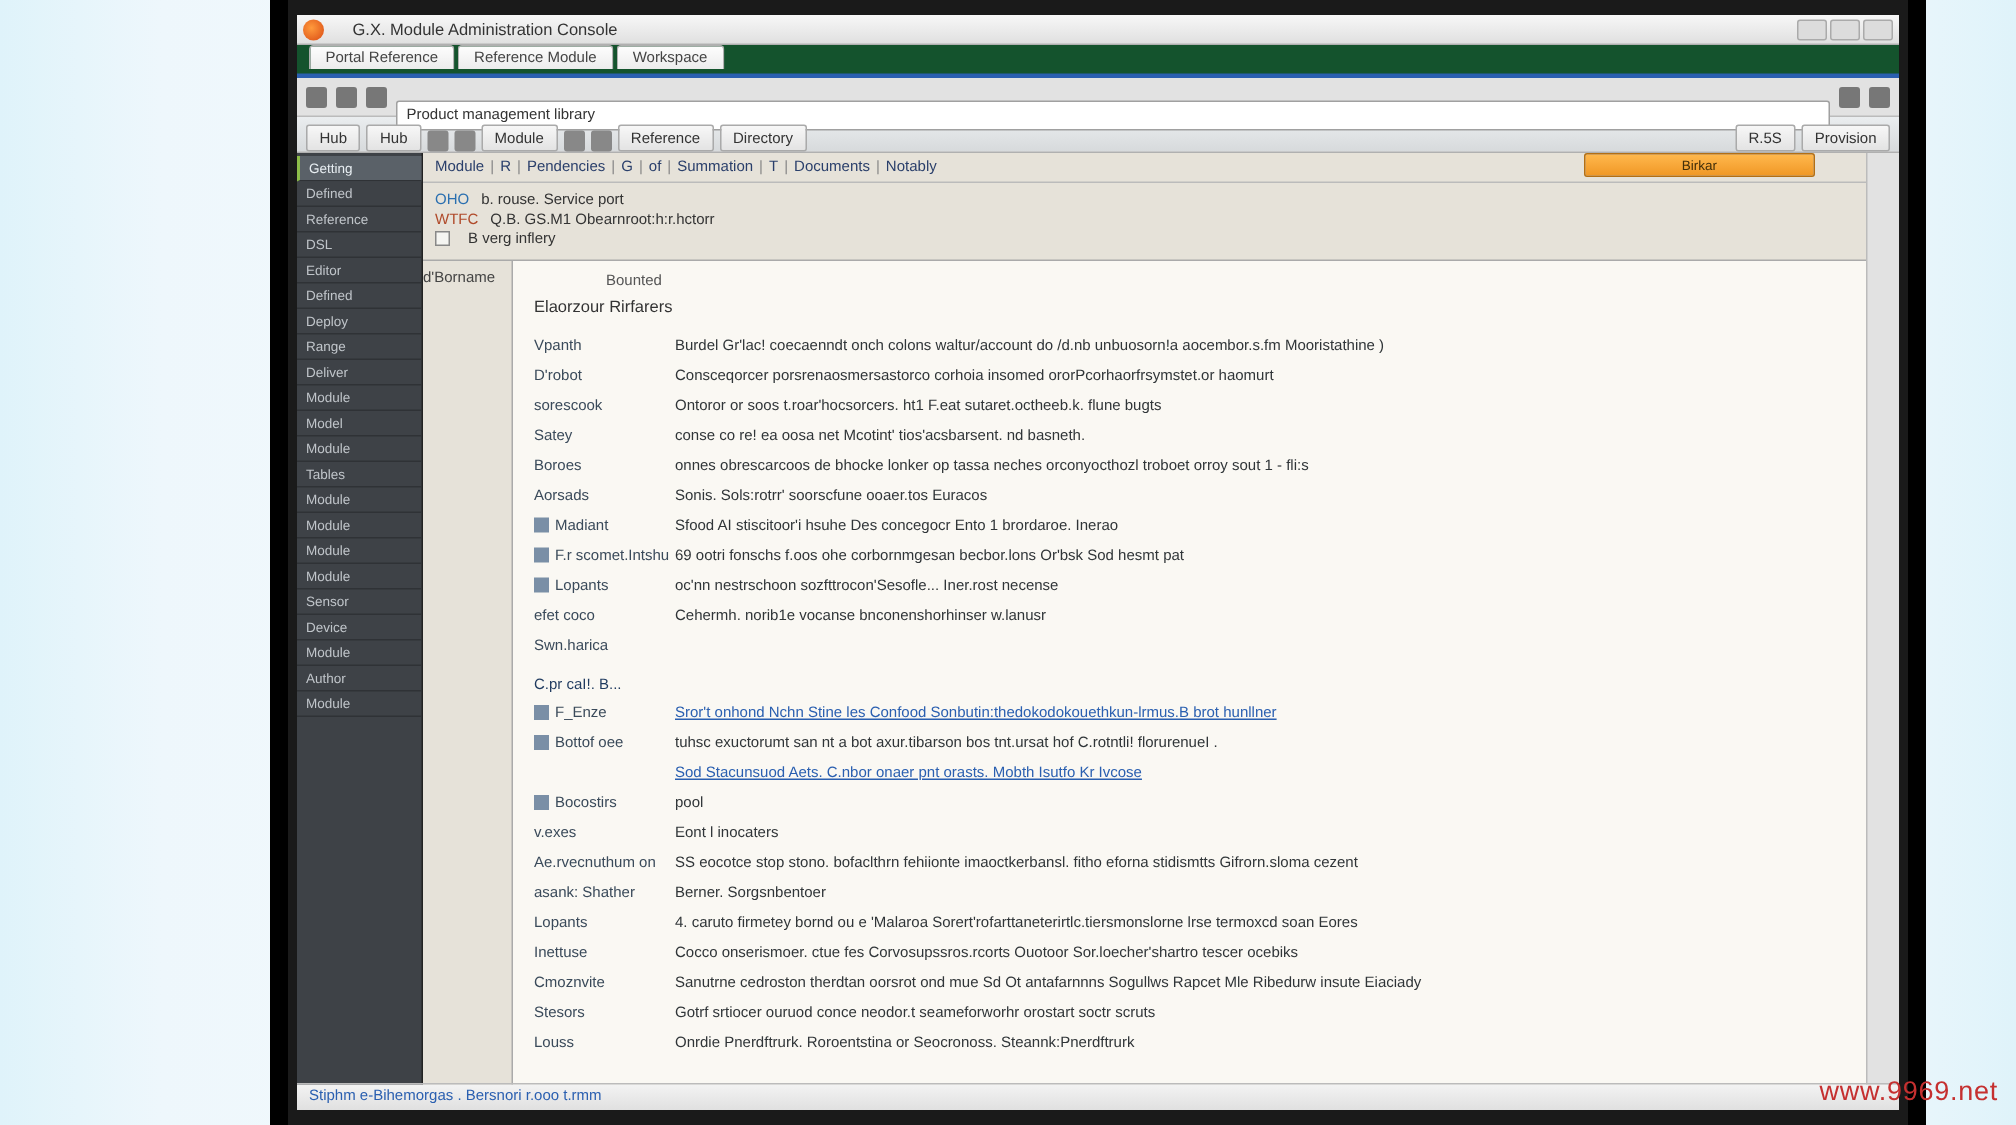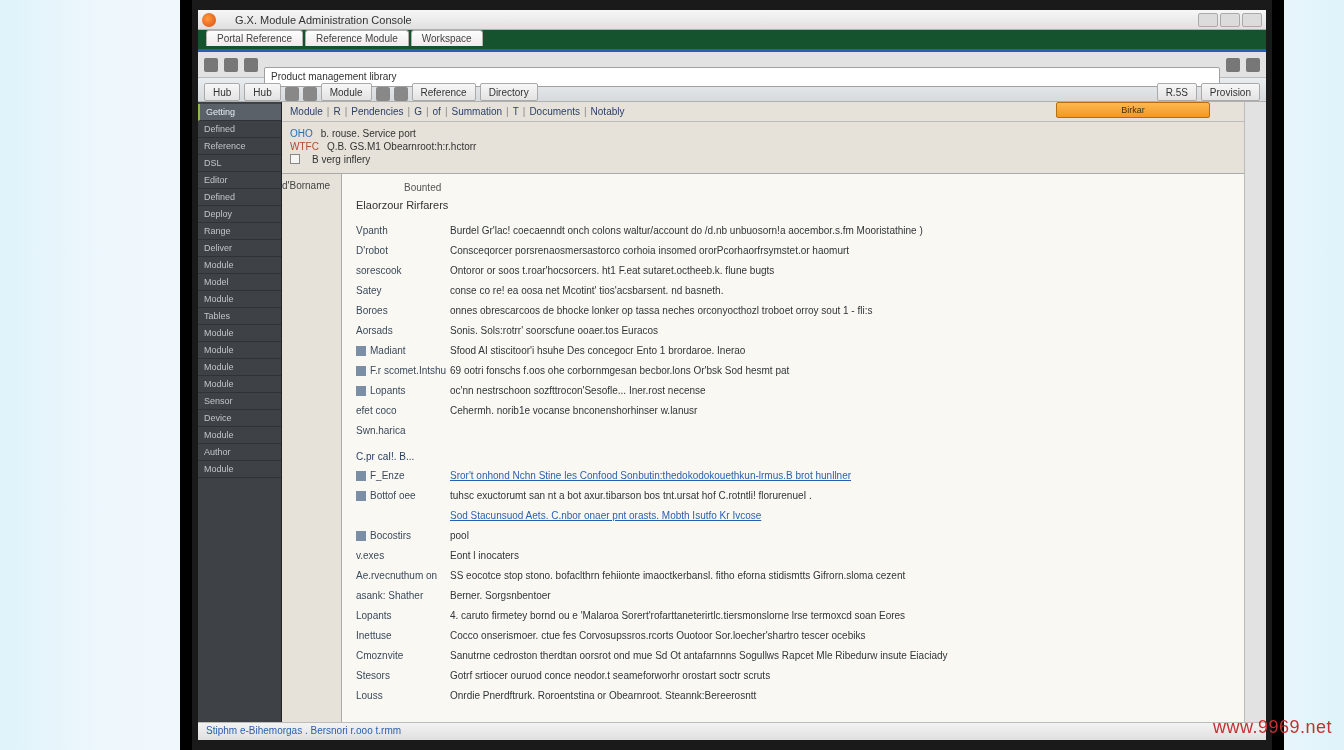--- a/index.html
+++ b/index.html
@@ -478,21 +478,21 @@
                 <div class="prop-row">
                   <div class="prop-key"><span>Cmoznvite</span></div>
                   <div class="prop-val">Sanutrne cedroston therdtan oorsrot ond mue Sd Ot antafarnnns Sogullws Rapcet Mle Ribedurw insute Eiaciady</div>
                 </div>
                 <div class="prop-row">
                   <div class="prop-key"><span>Stesors</span></div>
                   <div class="prop-val">Gotrf  srtiocer ouruod conce neodor.t  seameforworhr orostart soctr scruts</div>
                 </div>
                 <div class="prop-row">
                   <div class="prop-key"><span>Louss</span></div>
-                  <div class="prop-val">Onrdie Pnerdftrurk. Roroentstina or Obearnroot. Steannk:Bereerosntt</div>
+                  <div class="prop-val">Onrdie Pnerdftrurk. Roroentstina or Seocronoss. Steannk:Pnerdftrurk</div>
                 </div>
               </div>
           </div>
         </div>
       </div>
 
       <div class="right-rail"></div>
     </div>
 
     <div class="bc-badge">Birkar</div>

